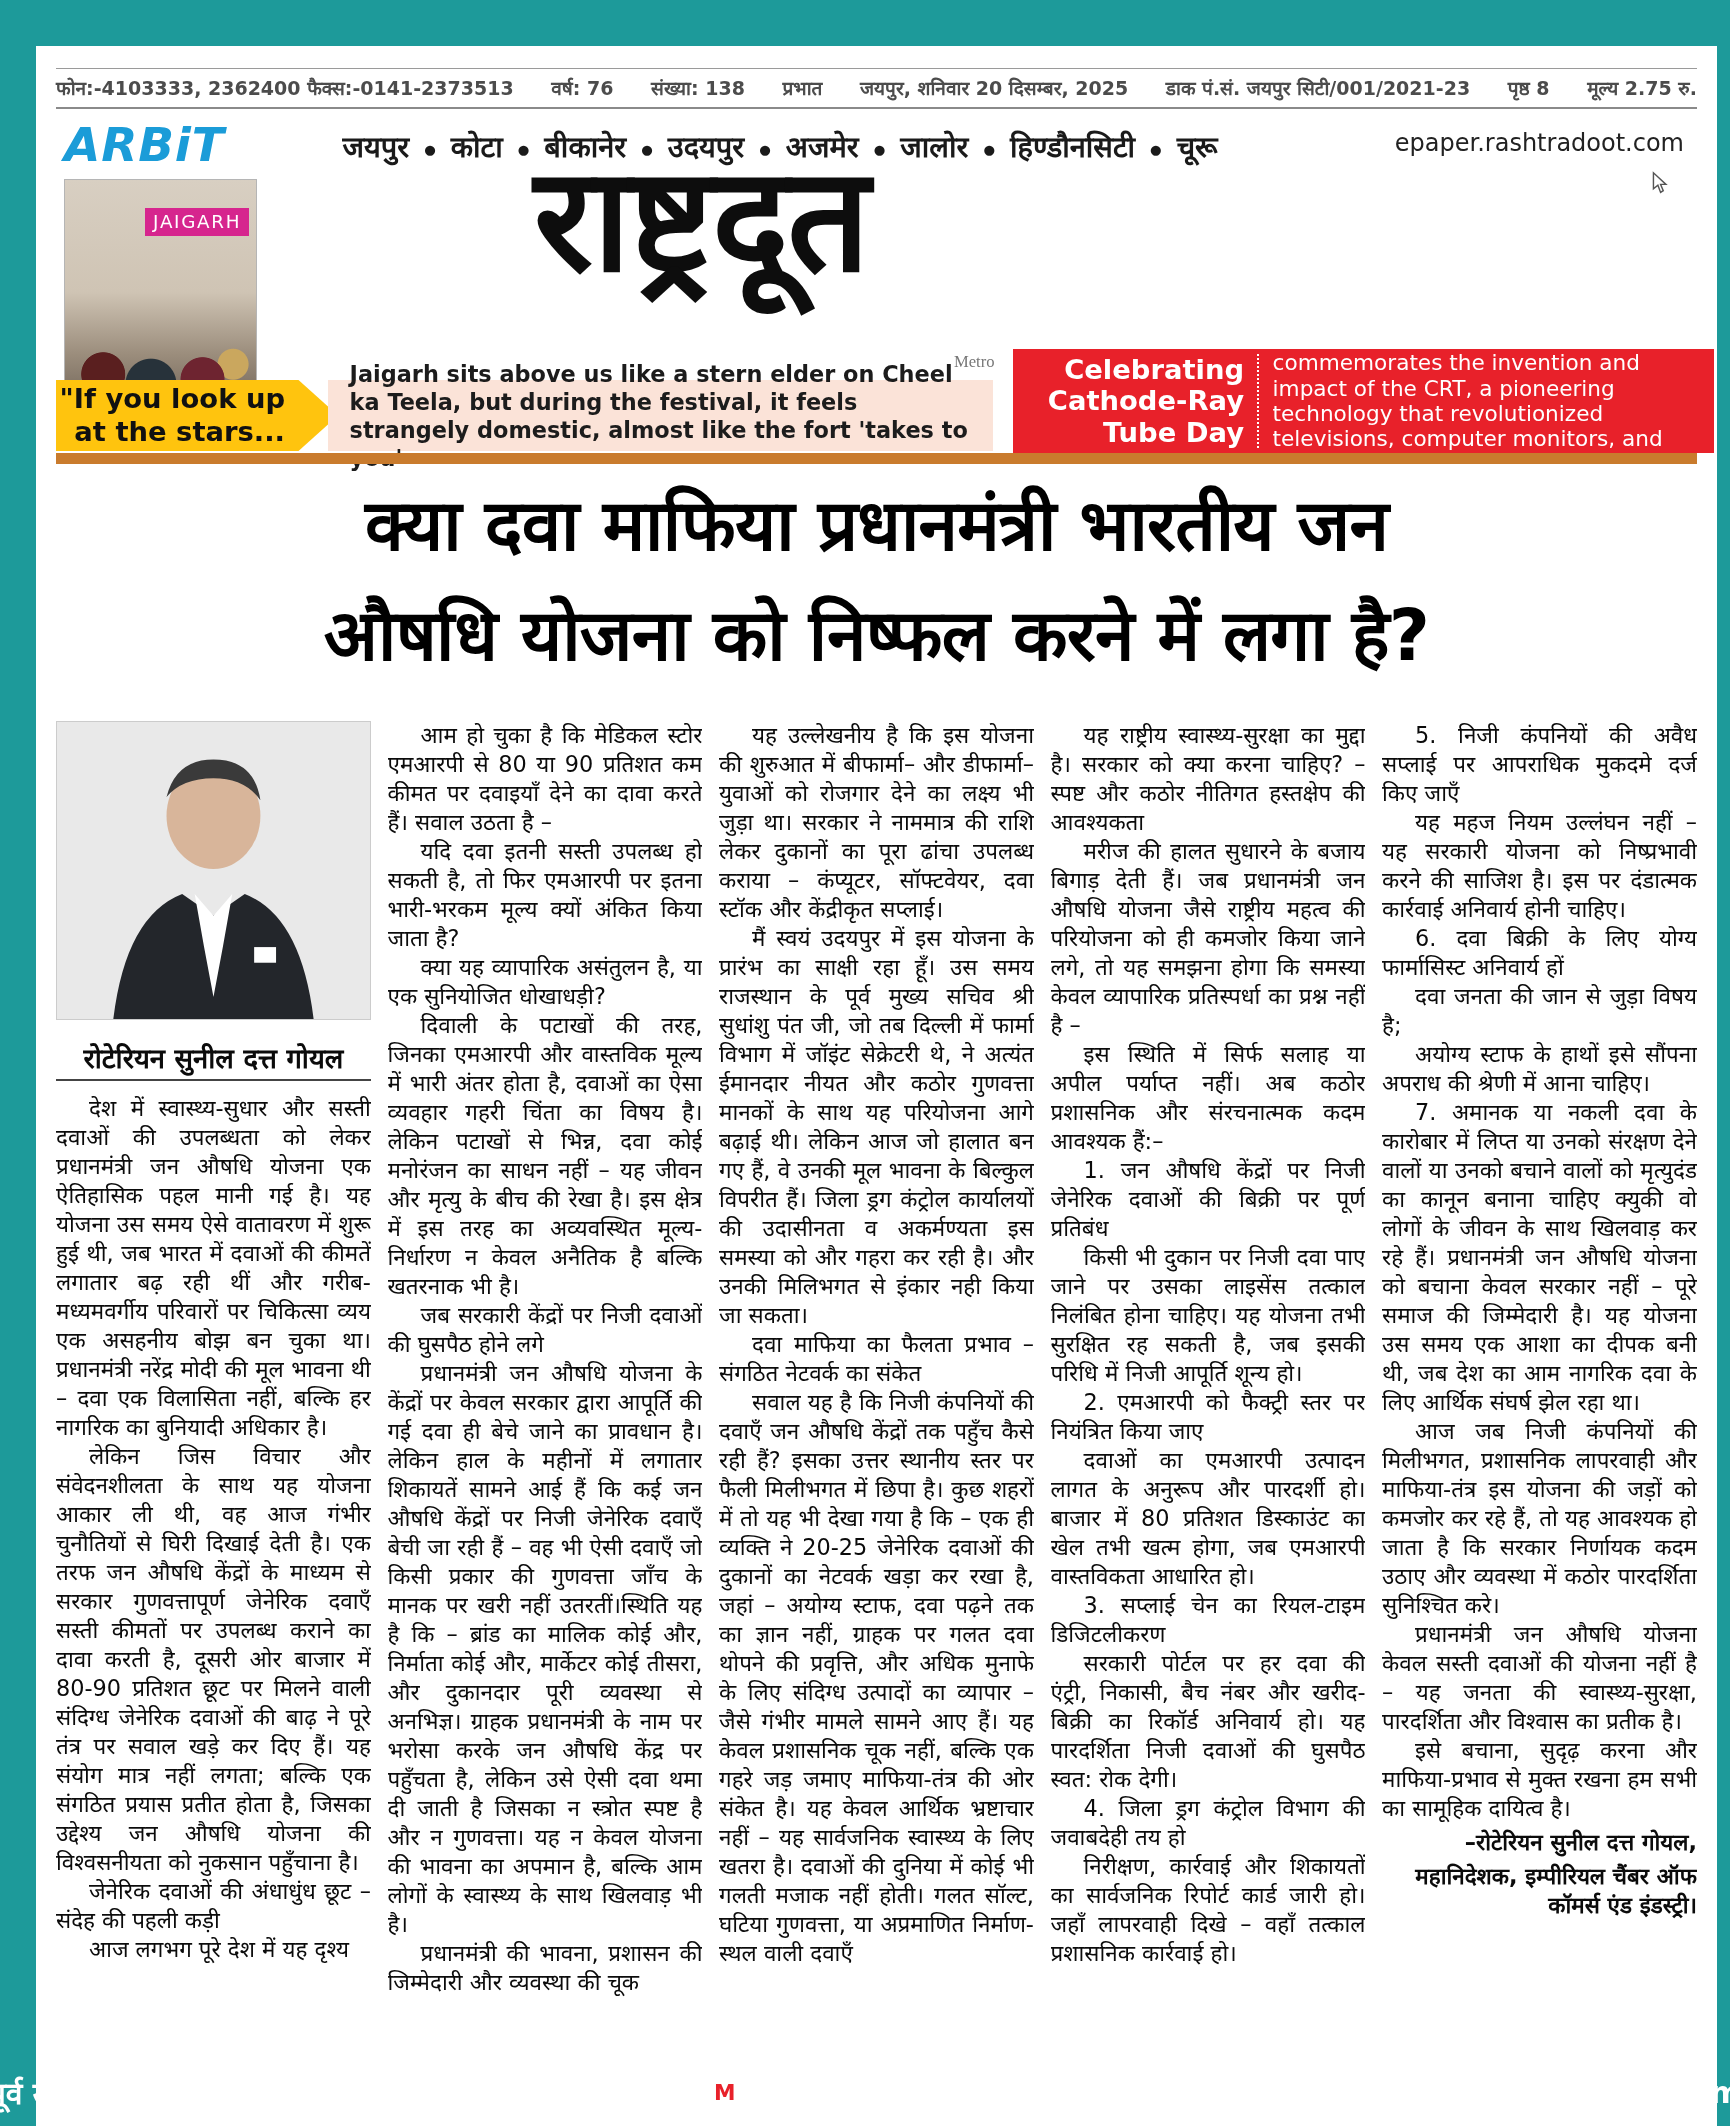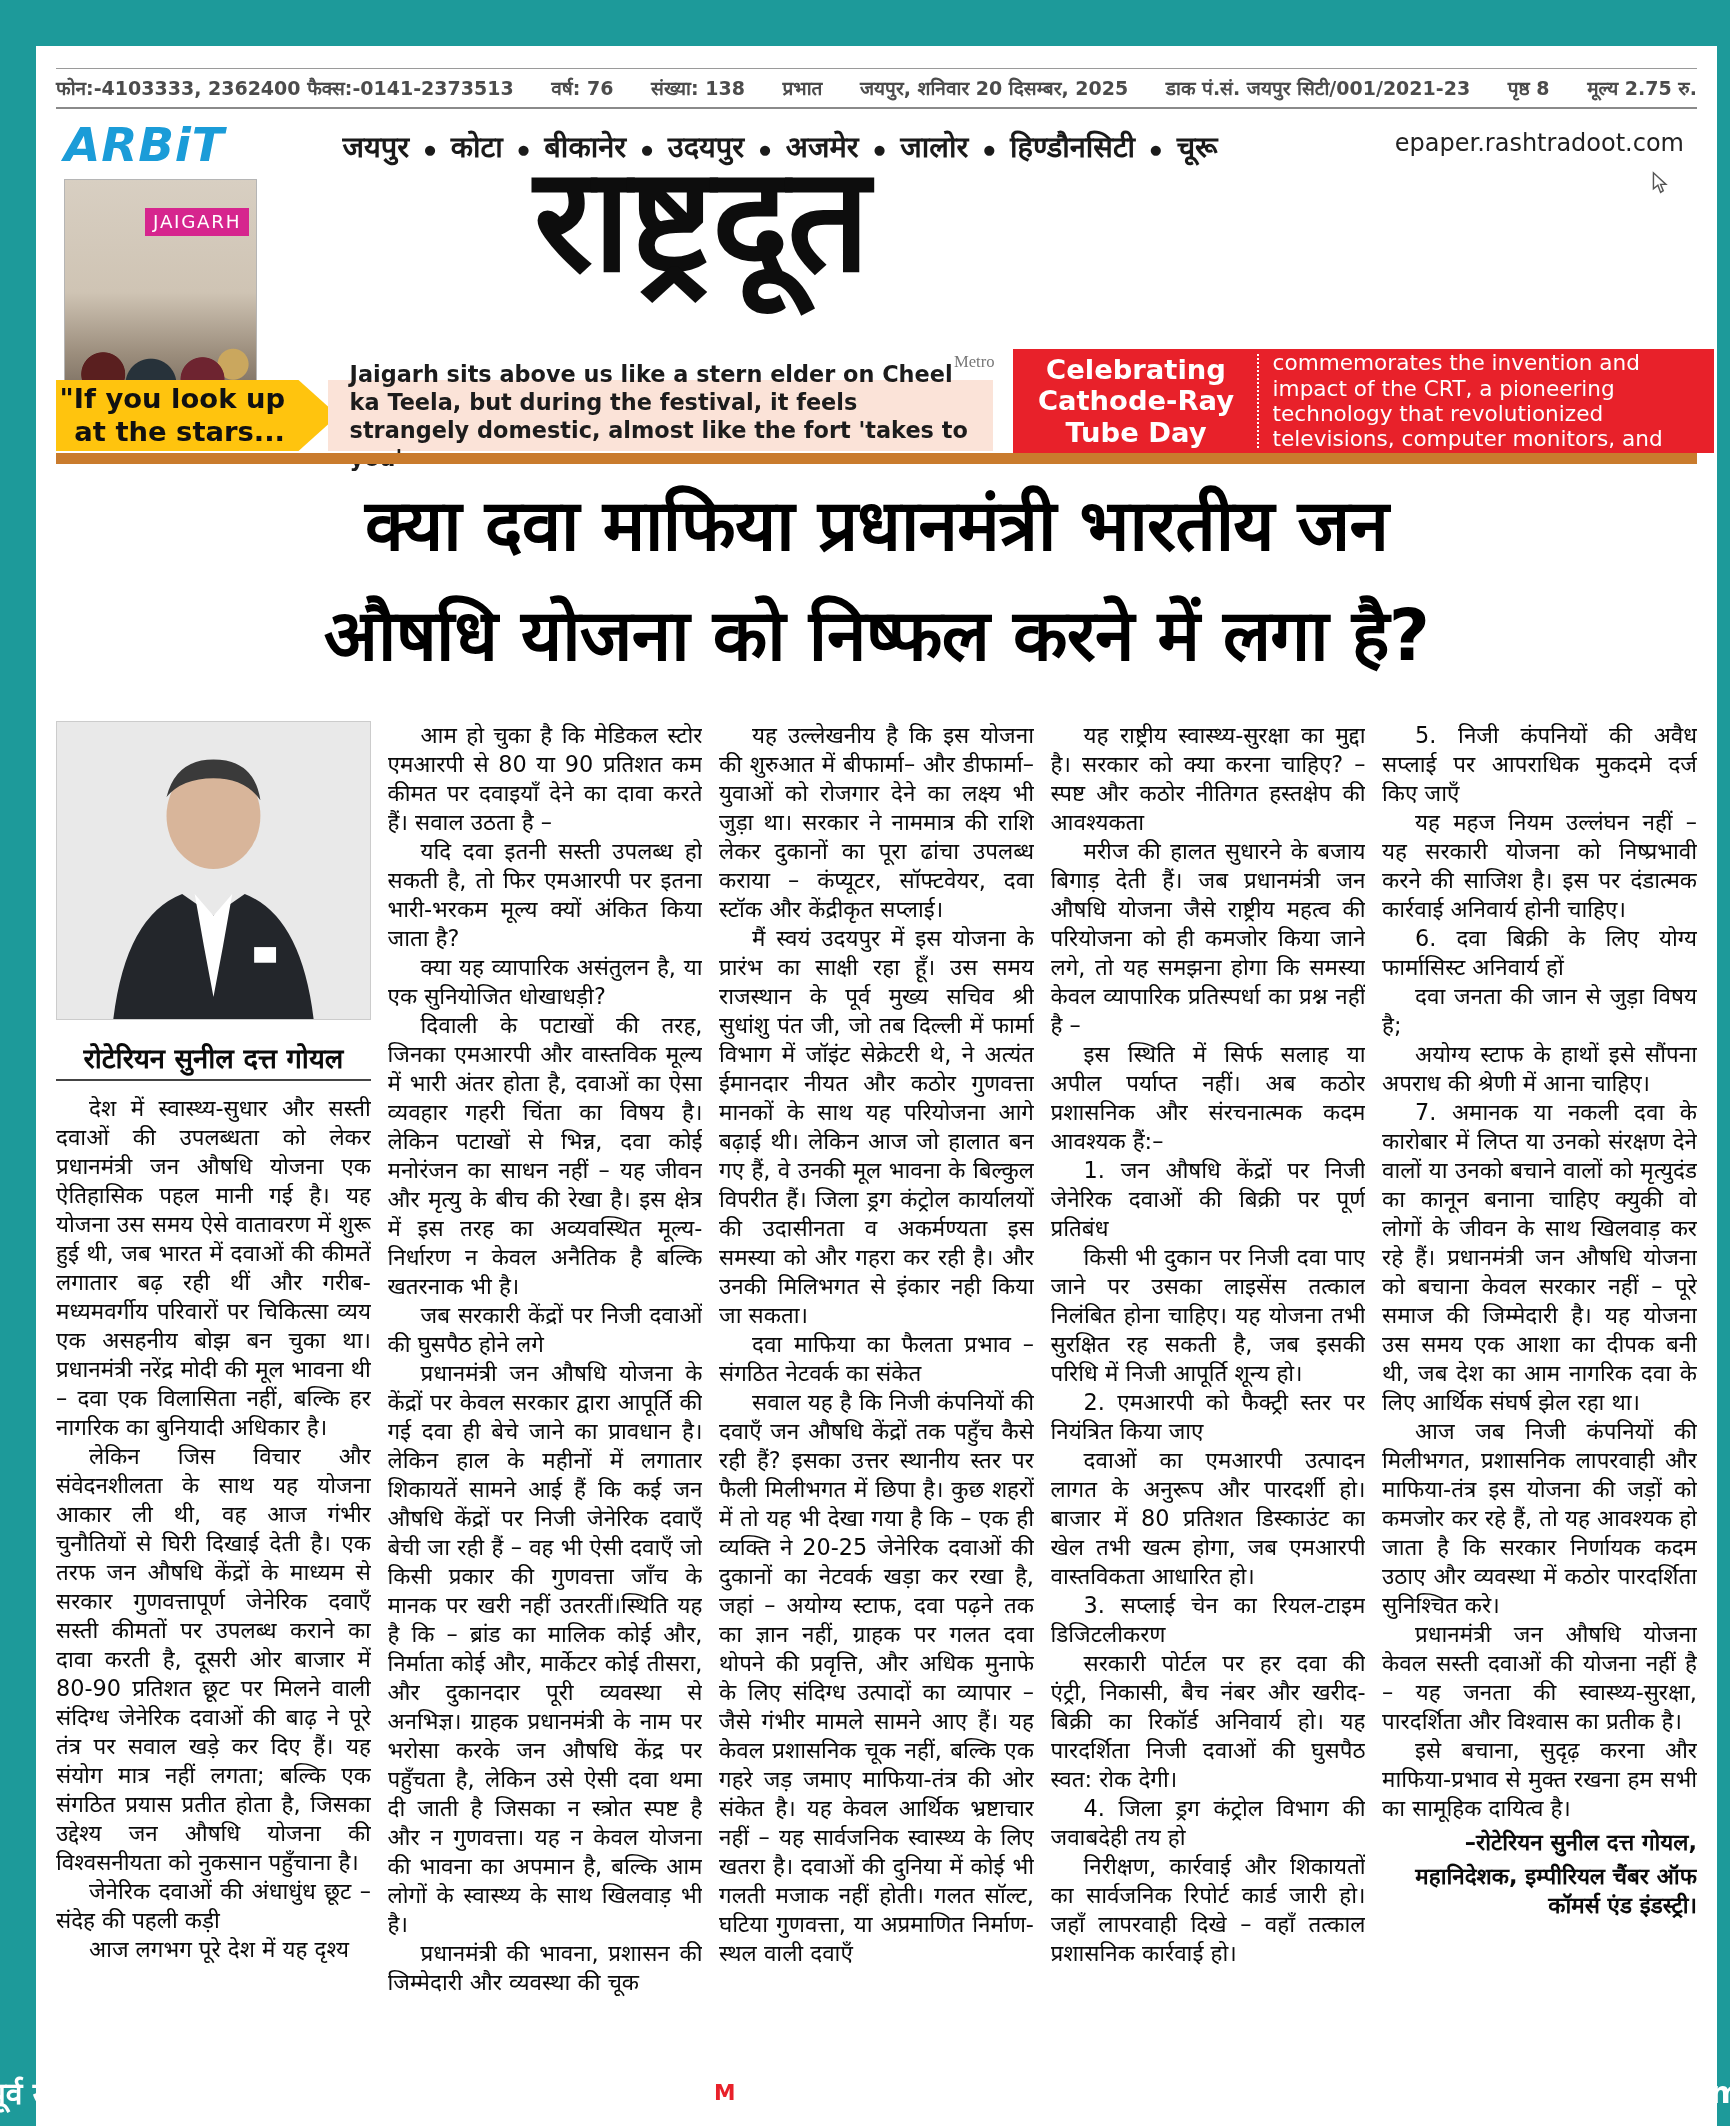--- a/index.html
+++ b/index.html
@@ -81,21 +81,21 @@
     background:#fbe3d8;display:flex;align-items:center;
     padding:0 21.6px;box-sizing:border-box;
     font-size:22.4px;color:#1c1c1c;line-height:1.25;font-weight:bold;
   }
   .crt-box{
     position:absolute;top:303px;left:977px;width:701px;height:104px;
     background:#e8212a;color:#ffffff;display:flex;align-items:center;
     box-sizing:border-box;padding:8.3px 15px;
   }
   .crt-title{
-    width:216px;text-align:center;font-weight:bold;font-size:27.4px;line-height:1.15;
+    width:216px;text-align:right;font-weight:bold;font-size:27.4px;line-height:1.15;
     white-space:pre-line;padding-right:13.3px;border-right:2.5px dotted #ffffff;
   }
   .crt-text{flex:1;font-size:21.6px;line-height:1.18;padding-left:13.3px;}
   .orange-strip{
     position:absolute;top:407px;left:20px;right:20px;height:10.8px;background:#c97b2d;
   }
   
   .headline{
     position:absolute;top:425px;left:33px;right:33px;text-align:center;
     font-size:71px;line-height:1.55;font-weight:bold;color:#000000;

